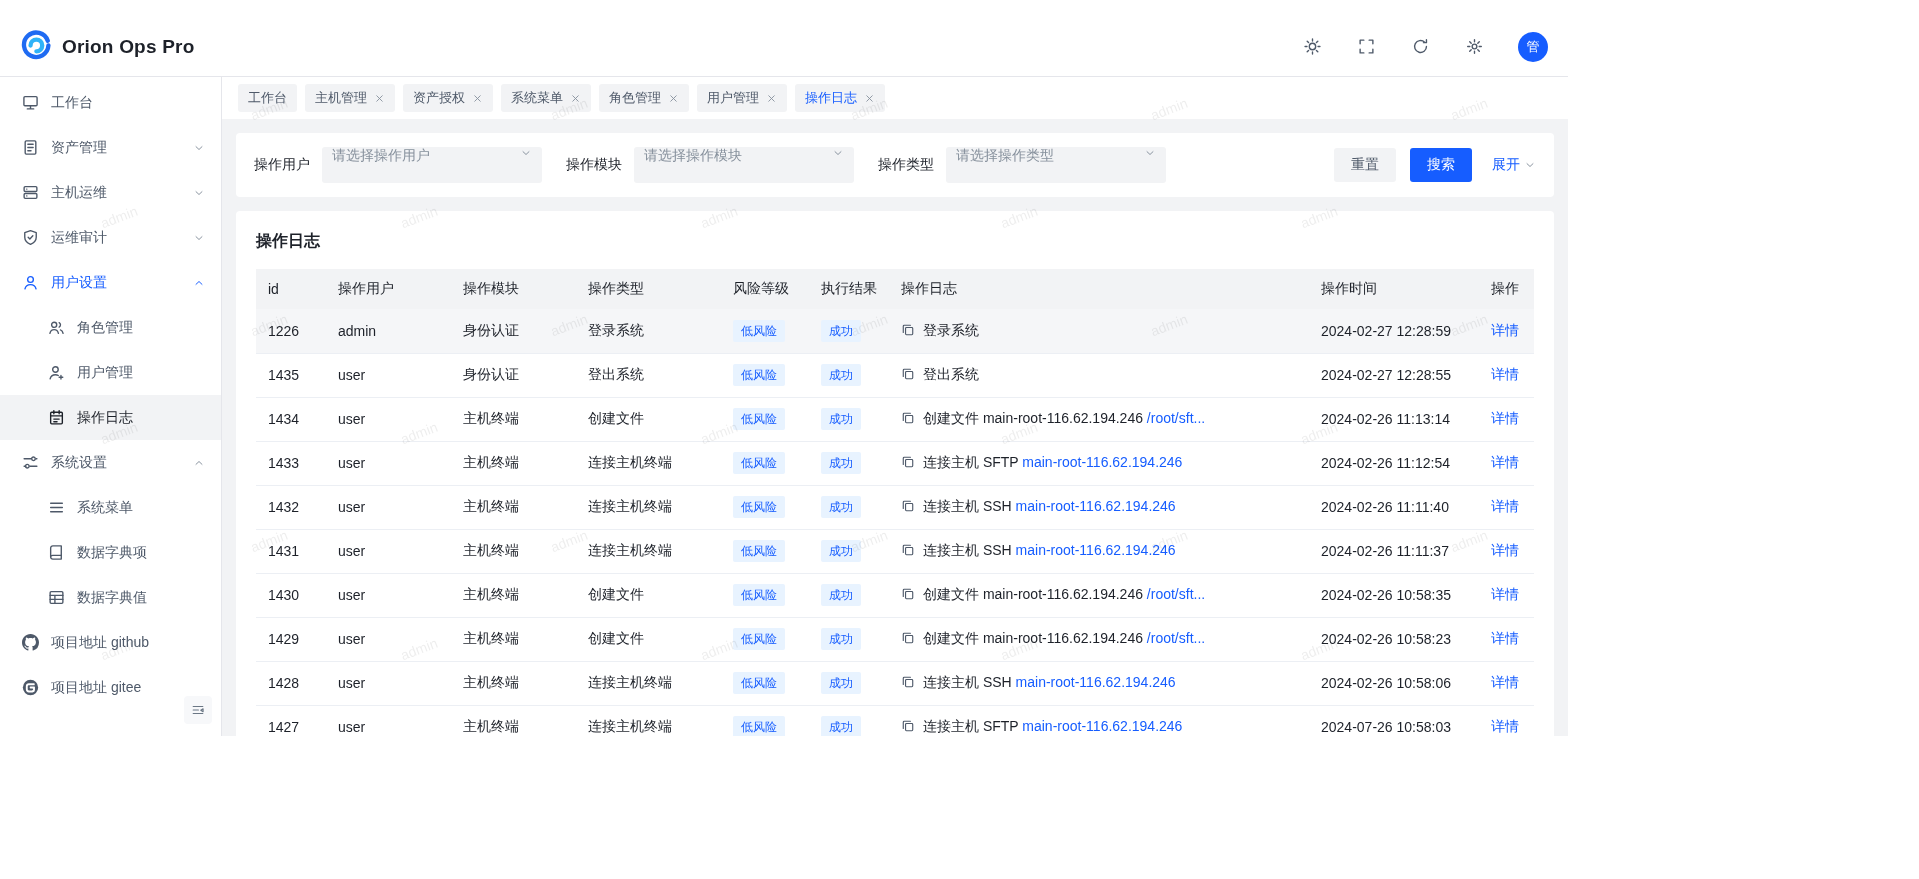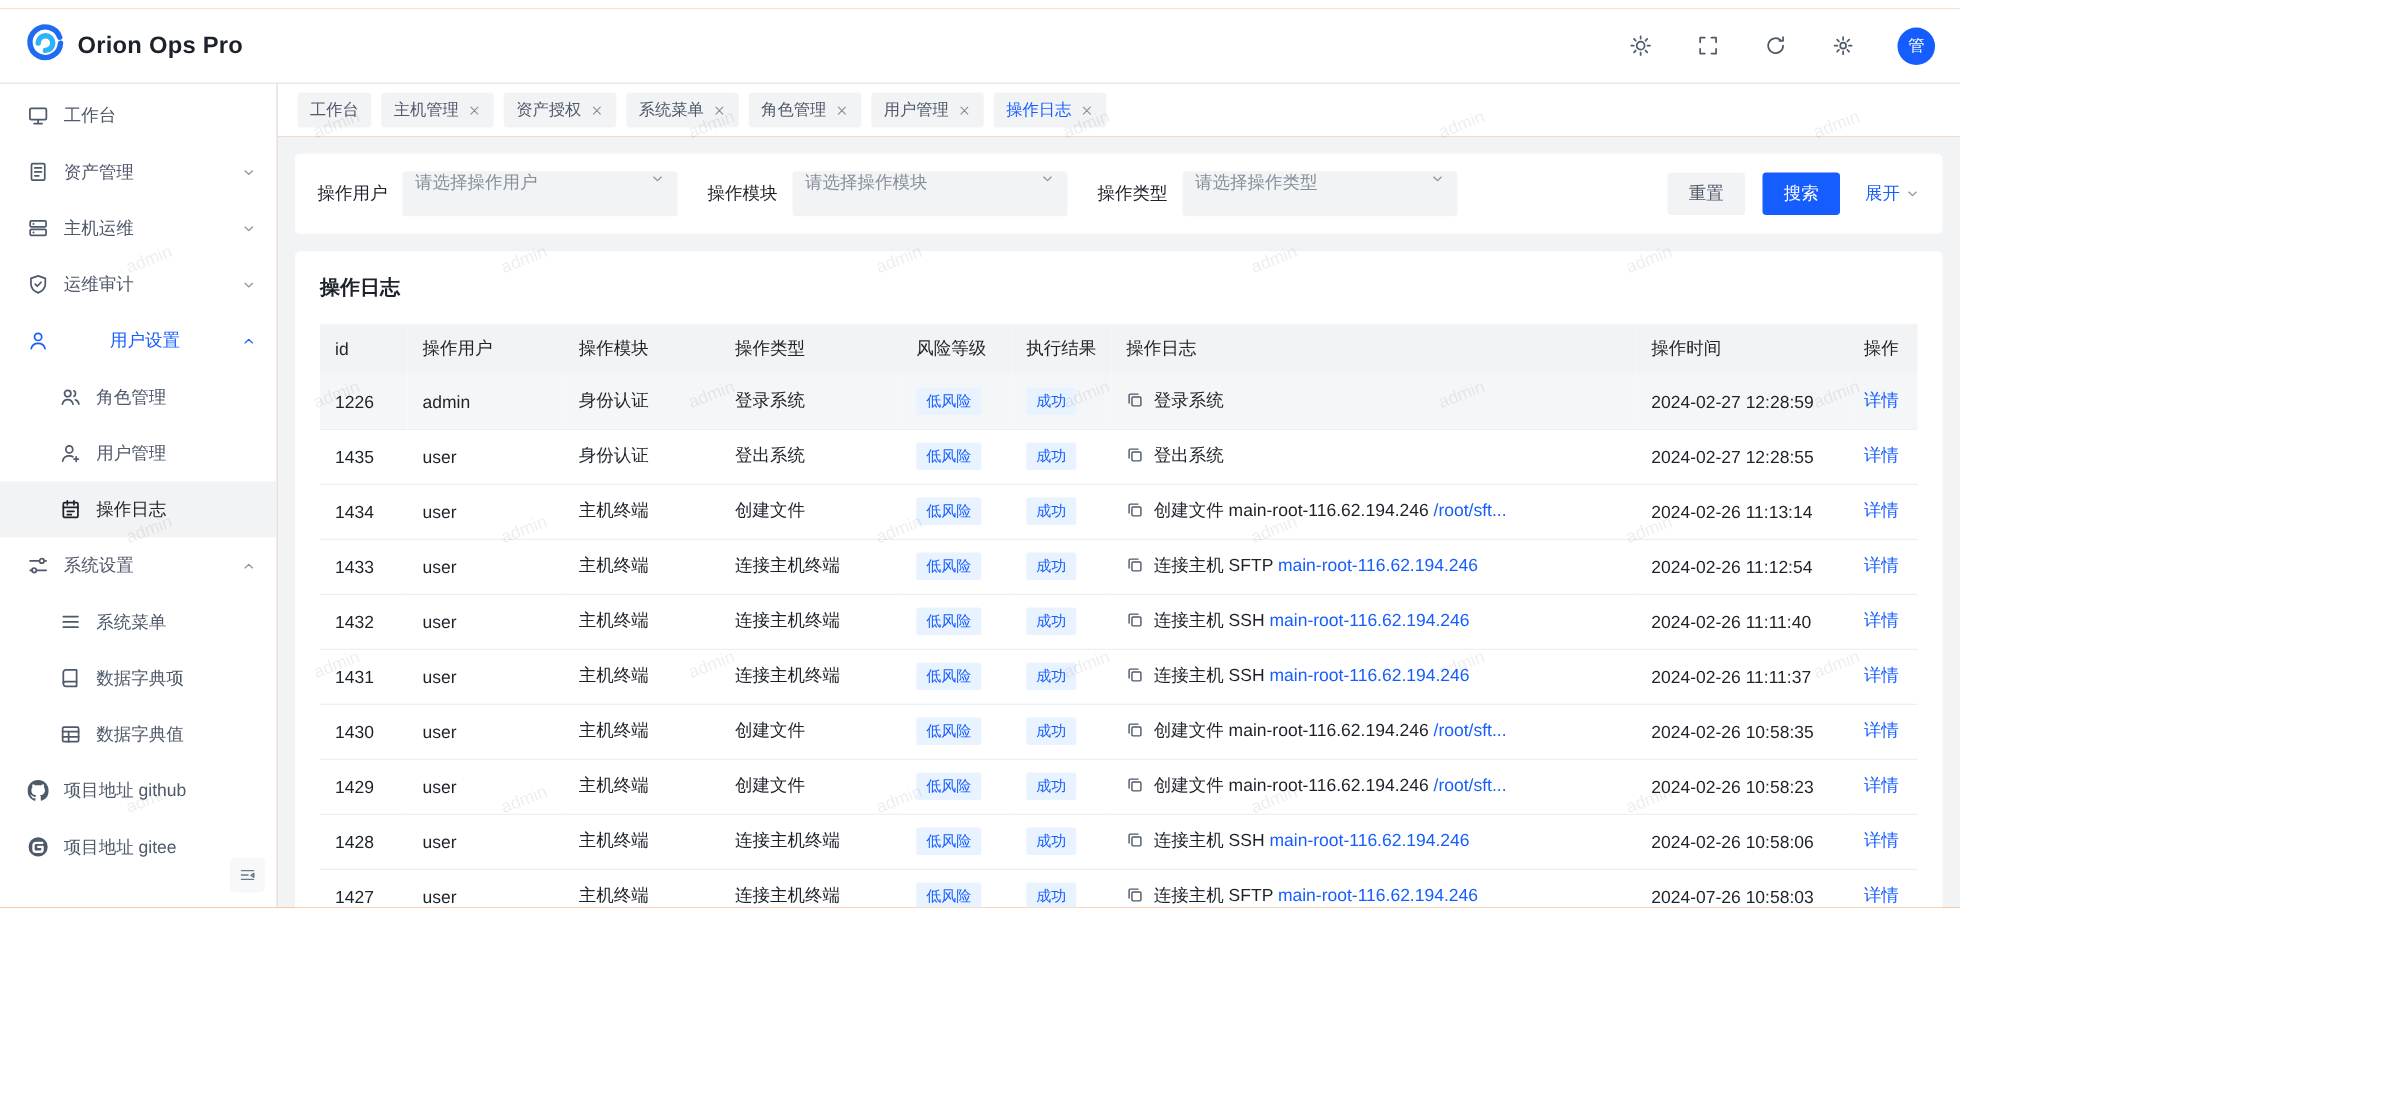--- a/index.html
+++ b/index.html
@@ -1,20 +1,20 @@
 <!DOCTYPE html>
 <html><head>
 <meta charset="utf-8">
 <style>
   * { margin:0; padding:0; box-sizing:border-box; }
   html,body { width:1919px; height:879px; overflow:hidden; background:#fff;
     font-family:"Liberation Sans","DejaVu Sans",sans-serif; }
 
   
-  #app { position:absolute; left:0; top:7px; width:1568px; height:719px; background:#f97316; overflow:hidden; }
+  #app { position:absolute; left:0; top:17px; width:1568px; height:719px; background:#0f766e; overflow:hidden; }
 
   
   header { height:60px; border-bottom:1px solid #e5e6eb; background:#fff;
     display:flex; align-items:center; justify-content:space-between; padding:0 20px; position:relative; z-index:2; }
   .brand { display:flex; align-items:center; gap:10px; }
   .brand-name { font-size:19px; font-weight:700; color:#1d2129; letter-spacing:.2px; }
   .header-actions { display:flex; align-items:center; gap:34px; }
   .hicon { background:none; border:none; color:#4e5969; width:20px; height:20px;
     display:flex; align-items:center; justify-content:center; cursor:pointer; }
   .hicon svg { width:17px; height:17px; }
@@ -29,21 +29,21 @@
   
   .menu-item { height:45px; display:flex; align-items:center; gap:12px;
     padding:0 16px 0 22px; font-size:14px; color:#4e5969; cursor:pointer; white-space:nowrap; }
   .menu-item.child { padding-left:48px; }
   .mi-icon { width:17px; height:17px; flex:none; display:flex; align-items:center; }
   .mi-icon svg { width:17px; height:17px; }
   .mi-label { flex:1; overflow:hidden; text-overflow:ellipsis; }
   .mi-chevron { width:12px; height:12px; color:#86909c; display:flex; }
   .mi-chevron svg { width:12px; height:12px; }
   .mi-chevron.up { transform:rotate(180deg); }
-  .menu-item.active { color:#165dff;text-align:center; }
+  .menu-item.active { color:#165dff; }
   .menu-item.active .mi-chevron { color:#165dff; }
   .menu-item.selected { background:#f2f3f5; color:#1d2129; font-weight:500; }
   .collapse-btn { position:absolute; right:9px; bottom:12px; width:28px; height:28px; border:none;
     background:#f7f8fa; border-radius:4px; color:#6b7785; display:flex; align-items:center; justify-content:center; cursor:pointer; }
   .collapse-btn svg { width:14px; height:14px; }
 
   
   .tabbar { height:42px; background:#fff; display:flex; align-items:center; gap:8px; padding:0 16px; flex:none; }
   .tab { height:28px; display:flex; align-items:center; gap:7px; background:#f2f3f5; border-radius:3px;
     padding:0 10px; font-size:13px; color:#4e5969; cursor:pointer; white-space:nowrap; }

